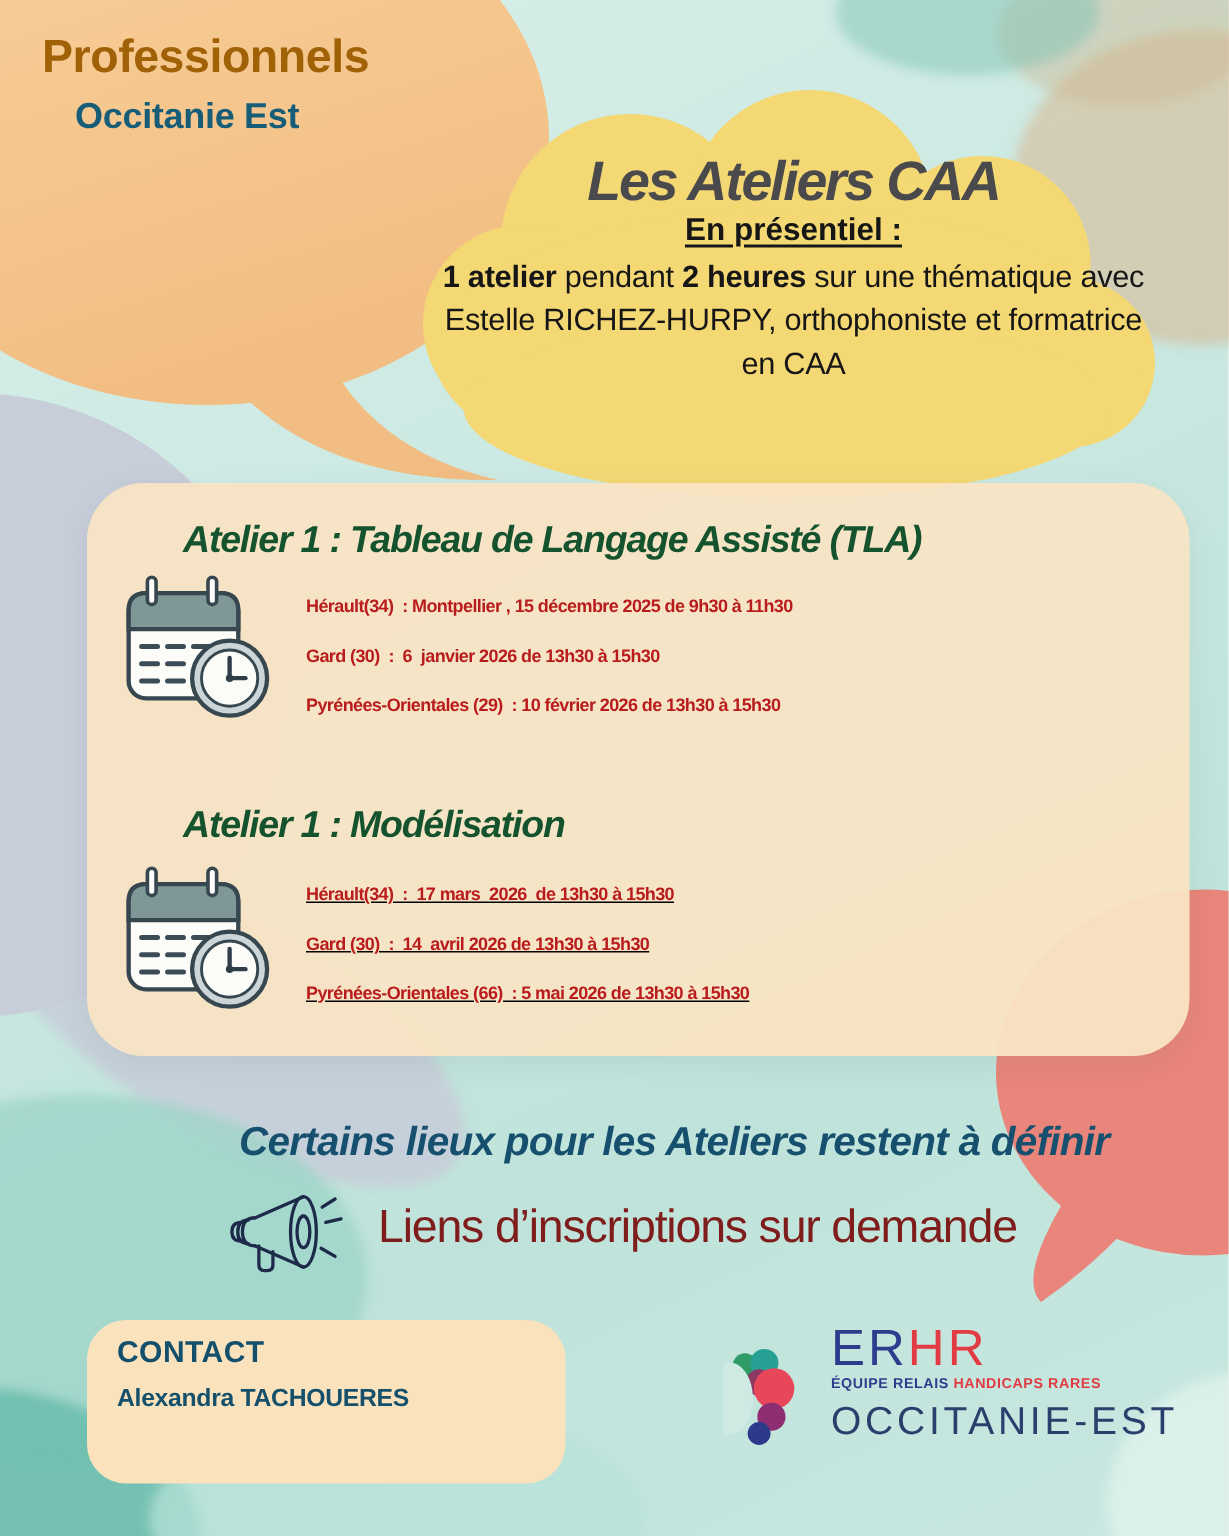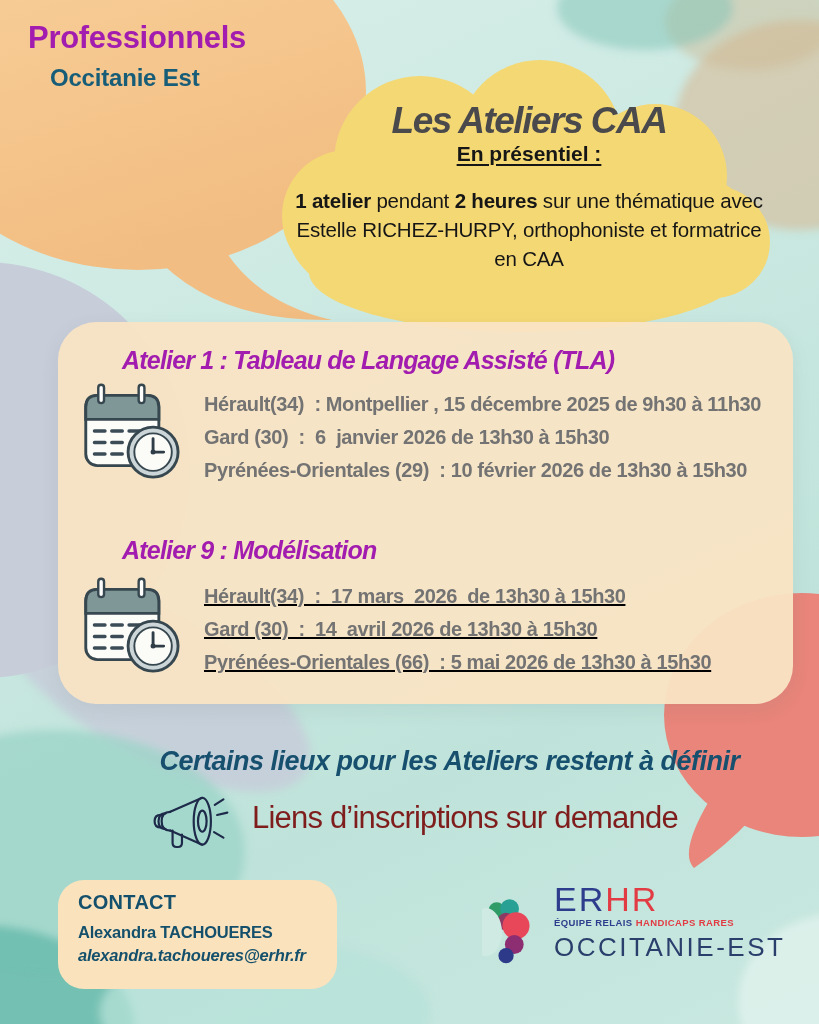--- a/index.html
+++ b/index.html
@@ -8,54 +8,54 @@
     font-family:"Liberation Sans","DejaVu Sans",sans-serif;
     background:linear-gradient(155deg,#d9efe9 0%,#cbe9e2 35%,#bfe3da 70%,#c8e8e0 100%);
   }
   .abs{position:absolute;}
   svg{display:block;}
 
   
   .bg{position:absolute;inset:0;width:819px;height:1024px;}
 
   
-  .audience{left:28px;top:20px;font-size:31px;font-weight:bold;color:#a21caf;letter-spacing:-.3px;}
+  .audience{left:28px;top:20px;font-size:31px;font-weight:bold;color:#a16207;letter-spacing:-.3px;}
   .region-sub{left:50px;top:64px;font-size:24px;font-weight:bold;color:#185d78;letter-spacing:-.2px;}
 
   
   .intro{left:292px;top:100px;width:474px;text-align:center;color:#161616;}
   .intro-title{font-size:37px;font-weight:800;font-style:italic;color:#4a4a4c;letter-spacing:-1.5px;}
   .intro-mode{font-size:21px;font-weight:600;text-decoration:underline;text-underline-offset:3px;}
-  .intro-desc{margin-top:20px;font-size:20.5px;line-height:29px;letter-spacing:-.2px;}
+  .intro-desc{margin-top:4px;font-size:20.5px;line-height:29px;letter-spacing:-.2px;}
   .intro-desc b{font-weight:700;}
 
   
   .panel{left:58px;top:322px;width:735px;height:382px;border-radius:38px;
          background:rgba(249,228,196,.95);box-shadow:0 6px 18px rgba(90,110,105,.10);}
   .ws-heading{position:absolute;left:64px;font-size:25px;font-weight:bold;font-style:italic;
-              color:#a21caf;letter-spacing:-.8px;white-space:nowrap;}
+              color:#14532d;letter-spacing:-.8px;white-space:nowrap;}
   .ws1-h{top:24px;}
   .ws2-h{top:214px;}
   .cal{position:absolute;left:22px;width:100px;height:100px;}
   .cal1{top:58px;}
   .cal2{top:252px;}
   .sessions{position:absolute;left:146px;display:flex;flex-direction:column;}
   .s1{top:66px;}
   .s2{top:258px;text-decoration:underline;}
-  .session{font-size:20px;font-weight:bold;color:#737373;line-height:33px;
+  .session{font-size:12px;font-weight:bold;color:#b91c1c;line-height:33px;
            letter-spacing:-.4px;white-space:pre;}
 
   
   .notice{left:0;top:746px;width:819px;text-align:center;font-size:27px;font-weight:bold;
           font-style:italic;color:#17506e;letter-spacing:-.5px;padding-left:40px;}
   .mega{left:146px;top:788px;width:86px;height:68px;}
   .registration{left:252px;top:800px;font-size:31px;color:#7f1d1d;letter-spacing:-.8px;white-space:nowrap;}
 
   
-  .contact{left:58px;top:880px;width:279px;height:109px;border-radius:26px;background:#fae2bd;
+  .contact{left:58px;top:880px;width:319px;height:109px;border-radius:26px;background:#fae2bd;
            box-sizing:border-box;padding:11px 20px;color:#14506b;}
   .contact-heading{font-size:20px;font-weight:bold;letter-spacing:.3px;margin-bottom:7px;}
   .contact-line{font-size:16.5px;font-weight:bold;line-height:23px;letter-spacing:-.2px;}
   .contact-email{font-style:italic;}
 
   
   .logo{left:482px;top:882px;display:flex;align-items:flex-start;}
   .logo-mark{width:54px;height:82px;margin-right:18px;margin-top:8px;}
   .logo-text{display:flex;flex-direction:column;}
   .logo-acronym{font-size:34px;font-weight:500;letter-spacing:2px;line-height:34px;color:#2d3c8c;}
@@ -139,21 +139,21 @@
     </g>
     <circle cx="76" cy="74" r="2.6" fill="#2e3d47"></circle>
   </svg>
 
   <div class="sessions s1">
     <div class="session">Hérault(34)  : Montpellier , 15 décembre 2025 de 9h30 à 11h30</div>
     <div class="session">Gard (30)  :  6  janvier 2026 de 13h30 à 15h30</div>
     <div class="session">Pyrénées-Orientales (29)  : 10 février 2026 de 13h30 à 15h30</div>
   </div>
 
-  <div class="ws-heading ws2-h">Atelier 9 : Modélisation</div>
+  <div class="ws-heading ws2-h">Atelier 1 : Modélisation</div>
 
   <svg class="cal cal2" viewBox="0 0 104 102">
     <rect x="6" y="15" width="76" height="73" rx="12" fill="#fcfcf9" stroke="#37474f" stroke-width="3"></rect>
     <path d="M6 40 V27 Q6 15 18 15 H70 Q82 15 82 27 V40 Z" fill="#7f9897" stroke="#37474f" stroke-width="3"></path>
     <rect x="19" y="4" width="6" height="19" rx="3" fill="#fdfdfb" stroke="#37474f" stroke-width="2.5"></rect>
     <rect x="61" y="4" width="6" height="19" rx="3" fill="#fdfdfb" stroke="#37474f" stroke-width="2.5"></rect>
     <g stroke="#3c4c57" stroke-width="3.5" stroke-linecap="round">
       <path d="M15 52 H26 M33 52 H44 M51 52 H62"></path>
       <path d="M15 64 H26 M33 64 H44"></path>
       <path d="M15 76 H26 M33 76 H44"></path>
@@ -189,21 +189,20 @@
     <path d="M88 18 L99 11"></path>
     <path d="M91 31 L104 28"></path>
     <path d="M87 53 L99 60"></path>
   </g>
 </svg>
 <div class="abs registration">Liens d’inscriptions sur demande</div>
 
 <div class="abs contact">
   <div class="contact-heading">CONTACT</div>
   <div class="contact-line">Alexandra TACHOUERES</div>
-  <div class="contact-line contact-email">alexandra.tachoueres@erhr.fr</div>
 </div>
 
 <div class="abs logo">
   <svg class="logo-mark" viewBox="0 0 92 112">
     <circle cx="25" cy="21" r="14" fill="#2f9c68"></circle>
     <circle cx="47" cy="18" r="16" fill="#28a094"></circle>
     <circle cx="41" cy="40" r="15" fill="#8c3a64"></circle>
     <circle cx="58" cy="47" r="23" fill="#e8475a"></circle>
     <circle cx="55" cy="79" r="16" fill="#8c2e71"></circle>
     <circle cx="41" cy="98" r="13" fill="#2c3a89"></circle>

